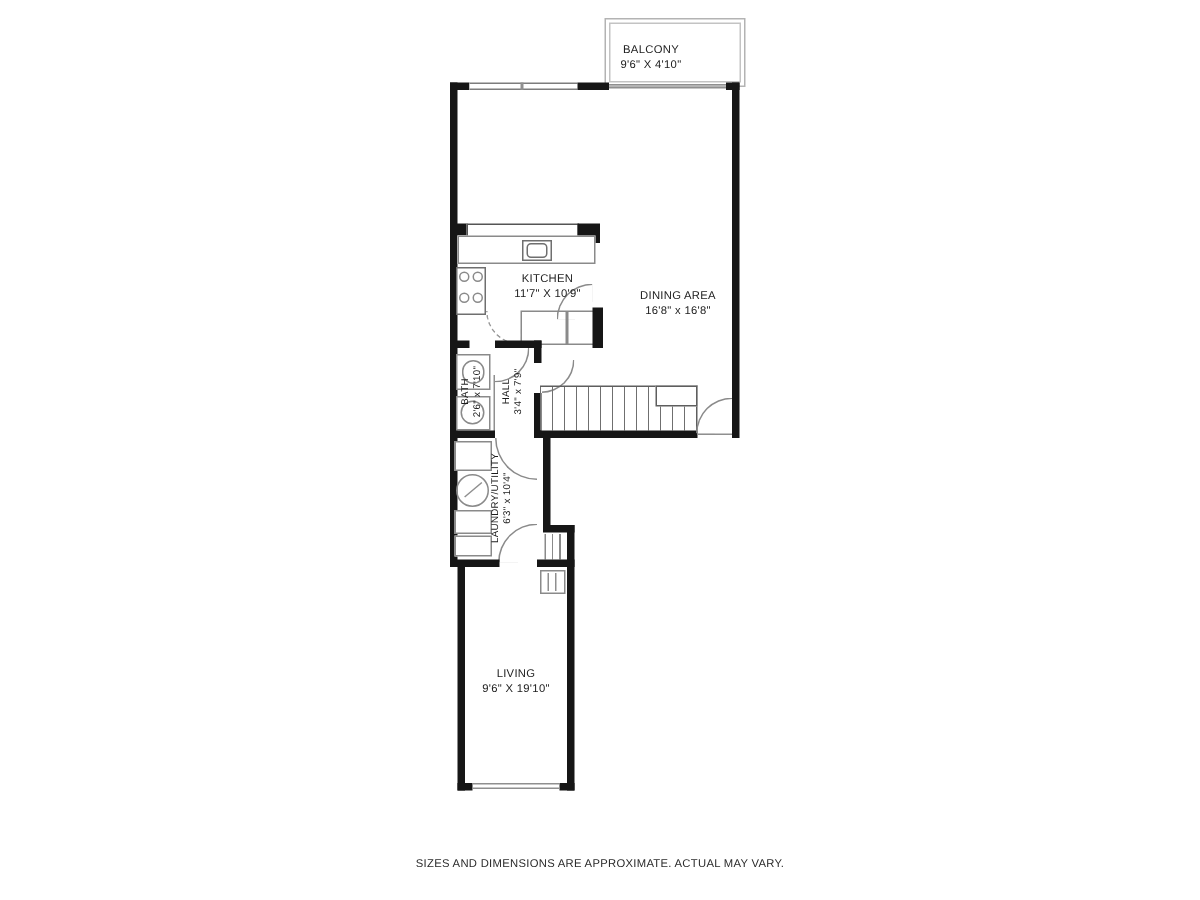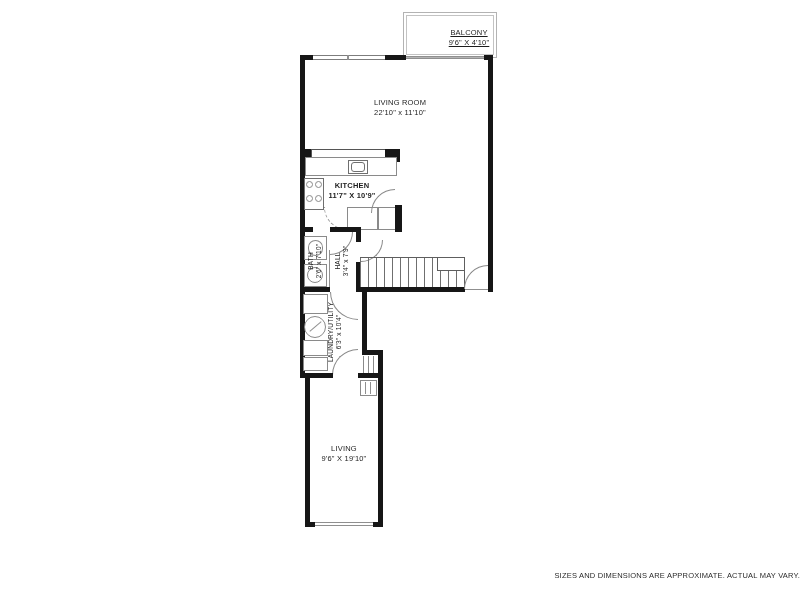--- a/index.html
+++ b/index.html
@@ -16,21 +16,21 @@
   .qc-bl{border-left-width:1px;border-bottom-width:1px;border-bottom-left-radius:100% 100%;}
   .qc-dash{border-style:dashed;border-color:#9a9a9a;}
   .win{position:absolute;background:#fff;border-top:1px solid #7d7d7d;border-bottom:1px solid #7d7d7d;box-sizing:border-box;}
   .stairs{position:absolute;border-top:1px solid #5e5e5e;border-right:1px solid #5e5e5e;box-sizing:border-box;
           background:repeating-linear-gradient(90deg,#6f6f6f 0,#6f6f6f 1px,transparent 1px,transparent 8px);}
   .treads-v{position:absolute;background:repeating-linear-gradient(90deg,#8a8a8a 0,#8a8a8a 1px,transparent 1px,transparent 5px);}
   .lbl{position:absolute;font-size:7.5px;line-height:1.3;color:#1c1c1c;text-align:center;letter-spacing:.2px;white-space:nowrap;}
   .lbl span{display:block;}
   .rot{transform:rotate(-90deg);transform-origin:50% 50%;font-size:6.5px;}
   .balc{position:absolute;border:1px solid #b3b3b3;box-sizing:border-box;}
-  .footer-disclaimer{position:absolute;left:0;right:0;top:571px;text-align:right;font-size:7.5px;color:#2a2a2a;letter-spacing:.2px;}
+  .footer-disclaimer{position:absolute;left:0;right:0;top:571px;text-align:center;font-size:7.5px;color:#2a2a2a;letter-spacing:.2px;}
   .listing-id{position:absolute;left:3px;top:570px;font-size:21px;color:#000;}
 </style>
 </head>
 <body>
 
 <div class="plan">
 
   <div class="balc" style="left:403px;top:12px;width:94px;height:46px;"></div>
   <div class="balc" style="left:406px;top:15px;width:88px;height:40px;border-color:#c3c3c3;"></div>
 
@@ -100,31 +100,31 @@
   <div class="w" style="left:305px;top:378px;width:5px;height:149px;"></div>
   <div class="w" style="left:378px;top:378px;width:5px;height:149px;"></div>
   <div class="fx" style="left:360px;top:380px;width:17px;height:16px;"></div>
   <div class="ln" style="left:365px;top:382px;width:1px;height:12px;"></div>
   <div class="ln" style="left:370px;top:382px;width:1px;height:12px;"></div>
   <div class="w" style="left:305px;top:522px;width:10px;height:5px;"></div>
   <div class="w" style="left:373px;top:522px;width:10px;height:5px;"></div>
   <div class="ln" style="left:315px;top:522px;width:58px;height:1px;"></div>
   <div class="ln" style="left:315px;top:525px;width:58px;height:1px;"></div>
 
-  <div class="lbl" style="left:419px;top:28px;width:100px;text-decoration:underline;">
+  <div class="lbl" style="left:384px;top:28px;width:100px;">
     <span>BALCONY</span>
     <span>9'6" X 4'10"</span>
   </div>
-  <div class="lbl" style="left:340px;top:98px;width:120px;">
-    <span>LIVING ROOM</span>
-    <span>22'10" x 11'10"</span>
-  </div>
-  <div class="lbl" style="left:312px;top:181px;width:80px;font-weight:bold;">
+  <div class="lbl" style="left:325px;top:181px;width:80px;">
     <span>KITCHEN</span>
     <span>11'7" X 10'9"</span>
+  </div>
+  <div class="lbl" style="left:402px;top:192px;width:100px;">
+    <span>DINING AREA</span>
+    <span>16'8" x 16'8"</span>
   </div>
   <div class="lbl rot" style="left:291px;top:252px;width:50px;height:18px;">
     <span>BATH</span>
     <span>2'6" x 7'10"</span>
   </div>
   <div class="lbl rot" style="left:318px;top:252px;width:50px;height:18px;">
     <span>HALL</span>
     <span>3'4" x 7'9"</span>
   </div>
   <div class="lbl rot" style="left:301px;top:323px;width:70px;height:18px;">

